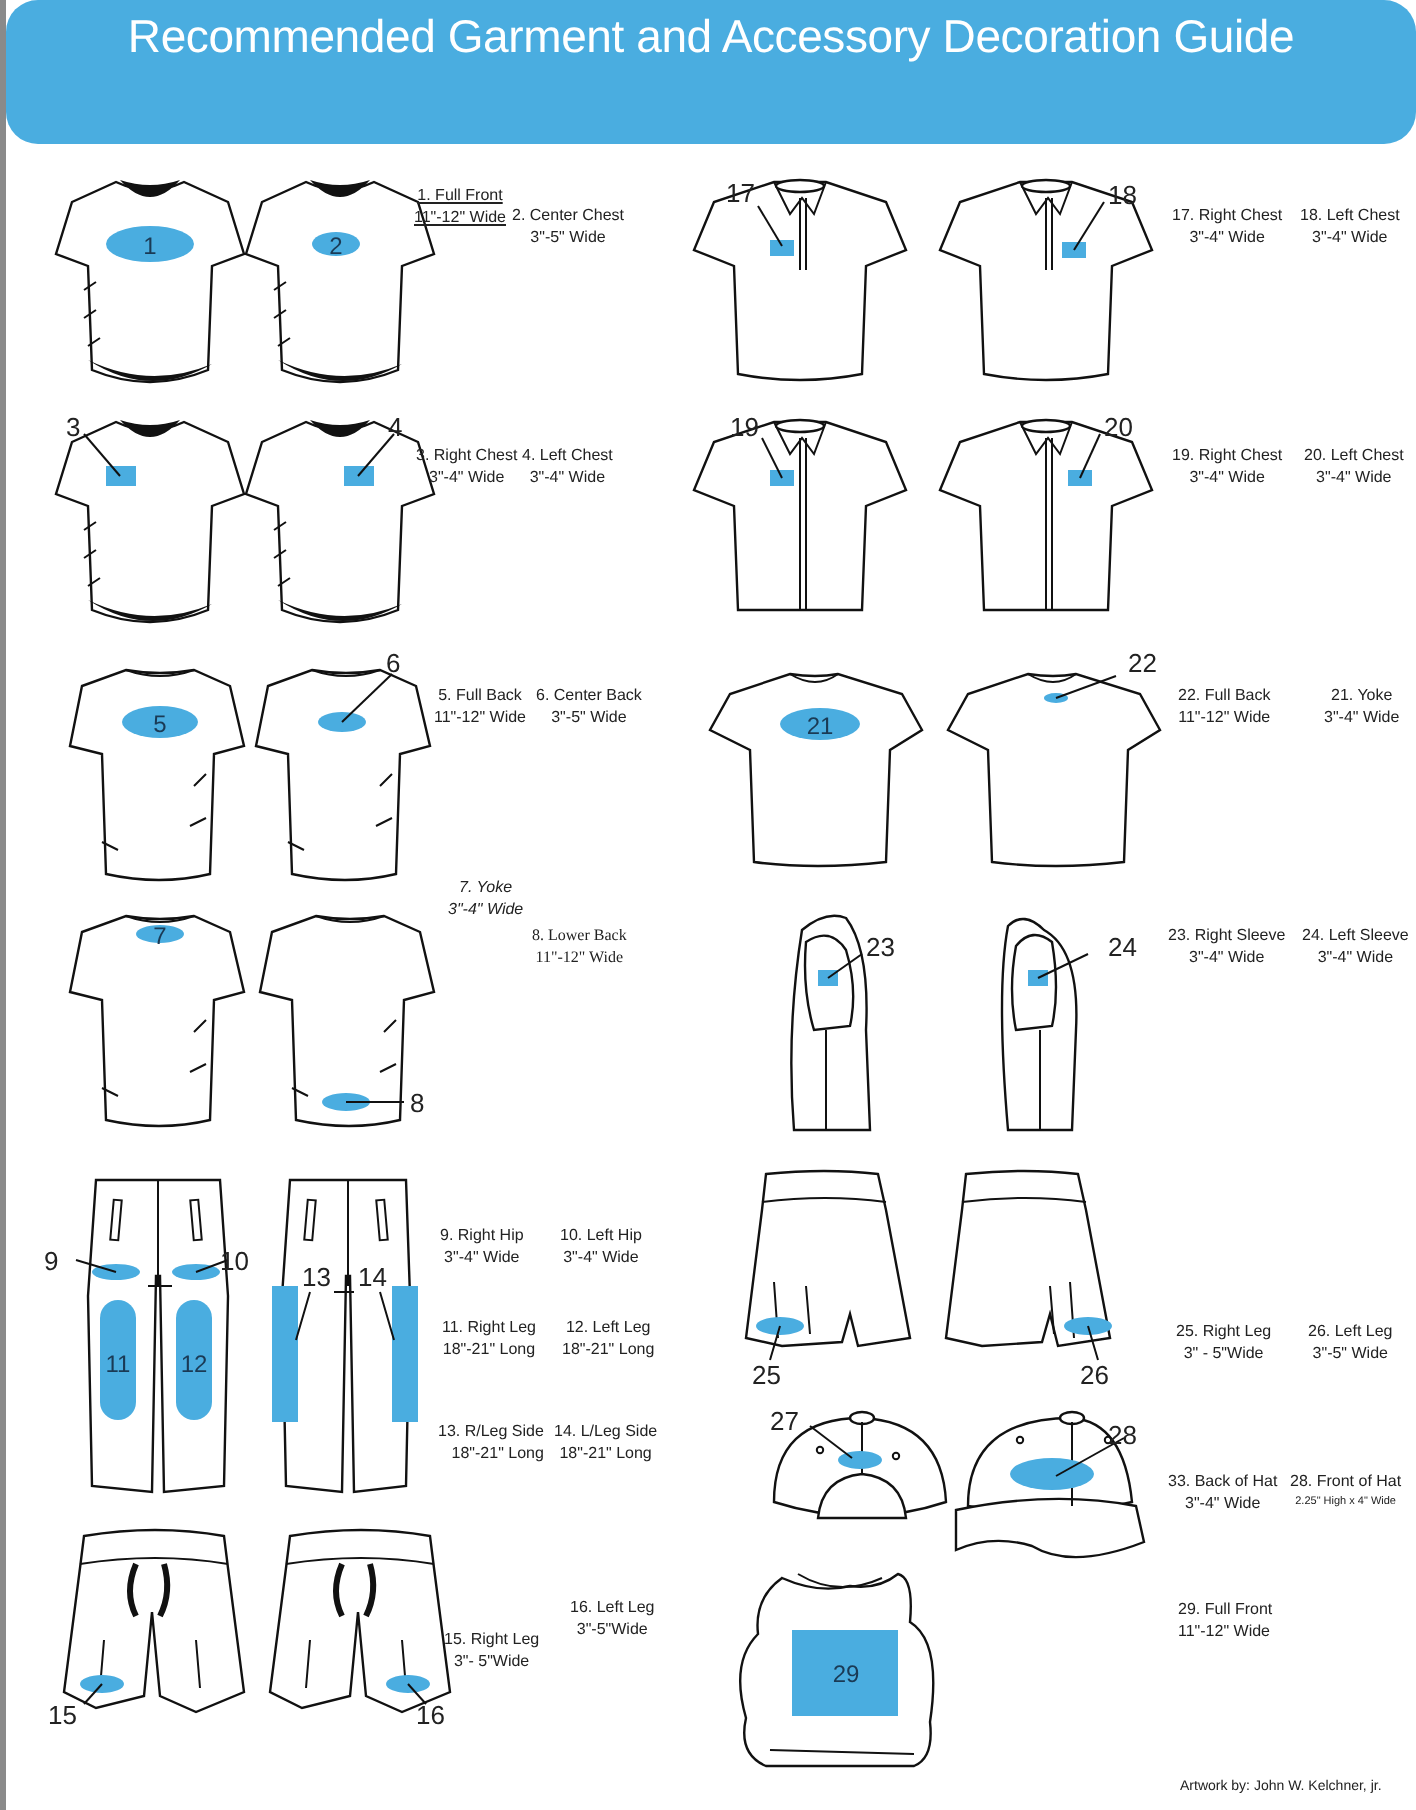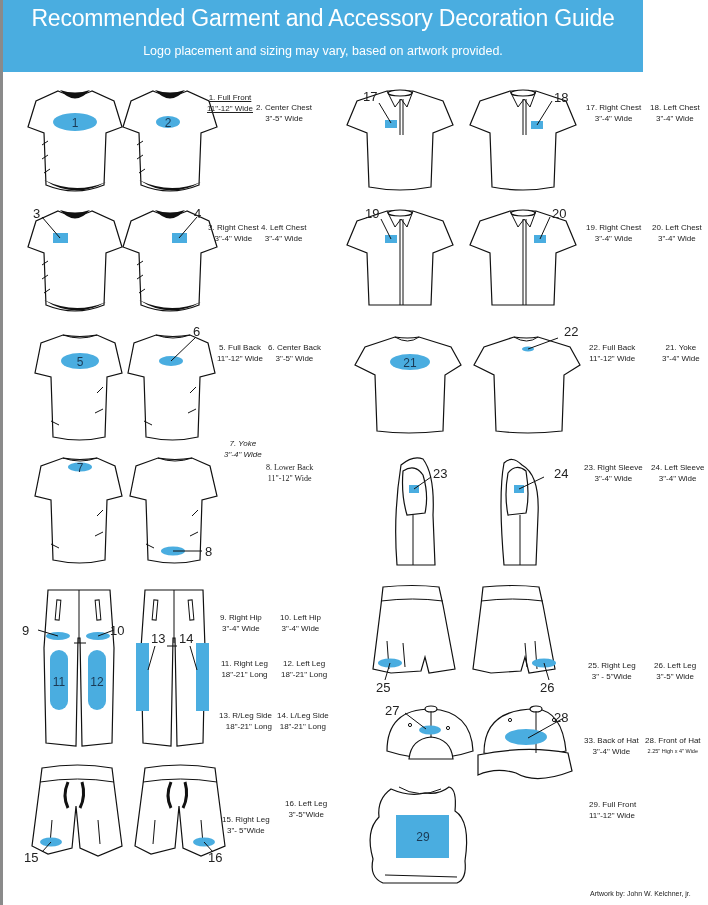--- a/index.html
+++ b/index.html
@@ -4,22 +4,22 @@
 <style>
   html, body { margin: 0; padding: 0; }
   body {
     width: 708px; height: 905px; position: relative; overflow: hidden;
     background: #ffffff;
     font-family: "Liberation Sans", "DejaVu Sans", sans-serif;
     color: #222;
   }
   .left-border { position: absolute; left: 0; top: 0; width: 3px; height: 905px; background: #8a8a8a; }
   .header {
-    position: absolute; left: 3px; top: 0; width: 640px; height: 72px;
-    background: #4aade0; color: #fff; text-align: center;
+    position: absolute; left: 3px; top: 0; width: 705px; height: 72px;
+    background: #4aade0; color: #fff; text-align: center; border-radius: 16px;
   }
   .header h1 { margin: 0; position: absolute; top: 5px; left: 0; right: 0; font-size: 23px; font-weight: normal; letter-spacing: -0.2px; }
   .header .sub { position: absolute; top: 44px; left: 0; right: 0; font-size: 12.5px; }
   .art { position: absolute; }
   .art svg { display: block; overflow: visible; }
   .lbl {
     position: absolute; font-size: 8px; line-height: 11px; text-align: center; color: #222; white-space: nowrap;
   }
   .lbl .n { display: block; }
   .lbl .s { display: block; }
@@ -32,21 +32,20 @@
   .k { fill: #111; }
   .b { fill: #4aade0; }
 </style>
 </head>
 <body>
 
 <div class="left-border"></div>
 
 <div class="header">
   <h1>Recommended Garment and Accessory Decoration Guide</h1>
-  <div class="sub">Logo placement and sizing may vary, based on artwork provided.</div>
 </div>
 
 <div class="art" style="left:30px;top:85px;">
   <svg width="90" height="112">
     <path class="o" d="M28,6 Q45,14 62,6 L84,16 L92,42 L76,48 L74,100 Q45,112 16,100 L14,48 L-2,42 L6,16 Z"></path>
     <path class="k" d="M30,5 Q45,22 60,5 Q45,10 30,5Z"></path>
     <path class="k" d="M14,95 Q45,115 76,97 Q45,110 14,95Z"></path>
     <path class="l" d="M12,60 l6,-4 M12,74 l6,-4 M14,88 l6,-4"></path>
     <ellipse class="b" cx="45" cy="37" rx="22" ry="9"></ellipse>
     <text class="numin" x="45" y="42">1</text>

